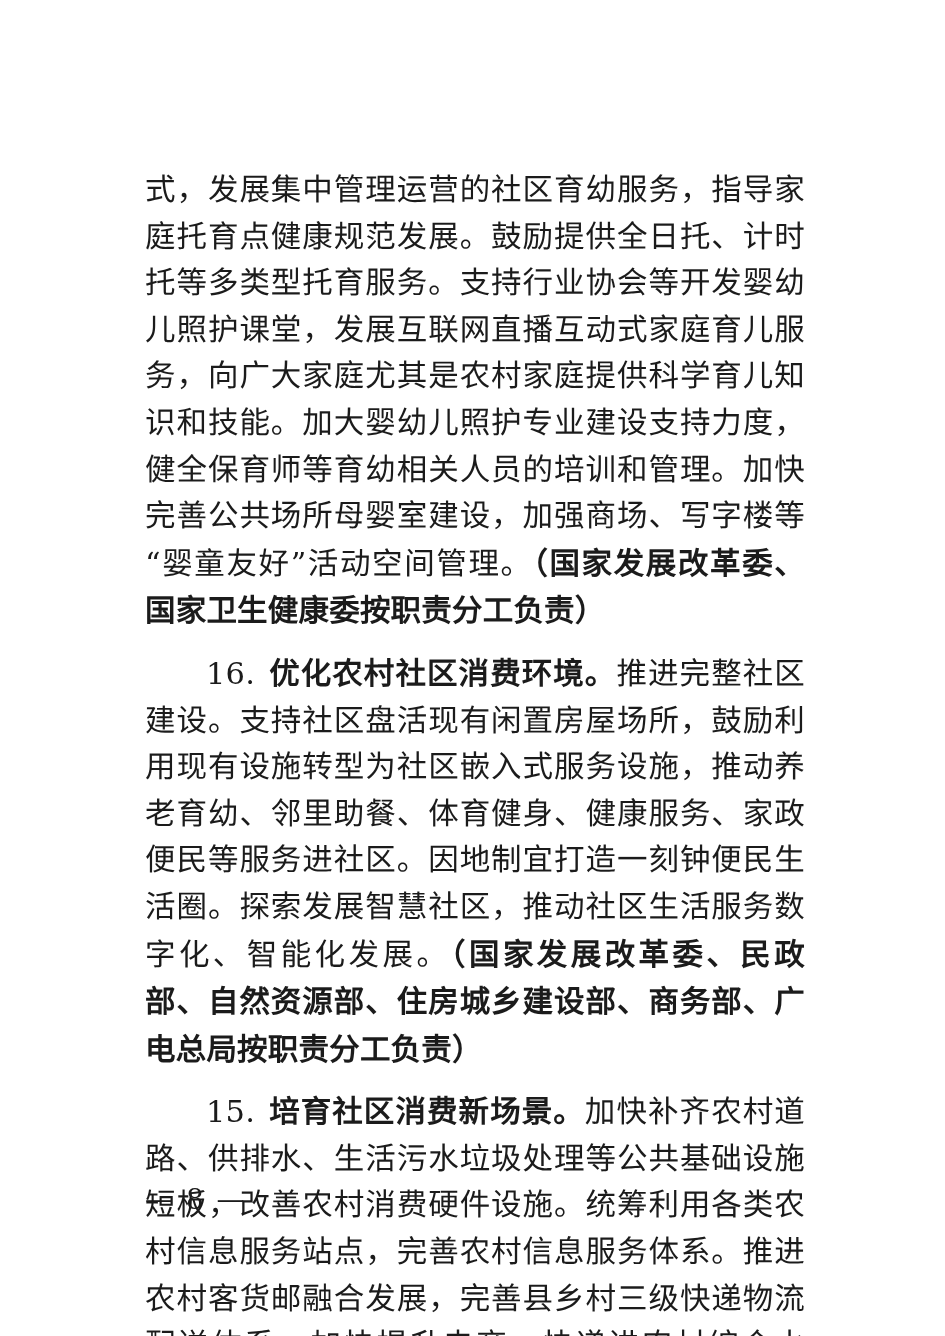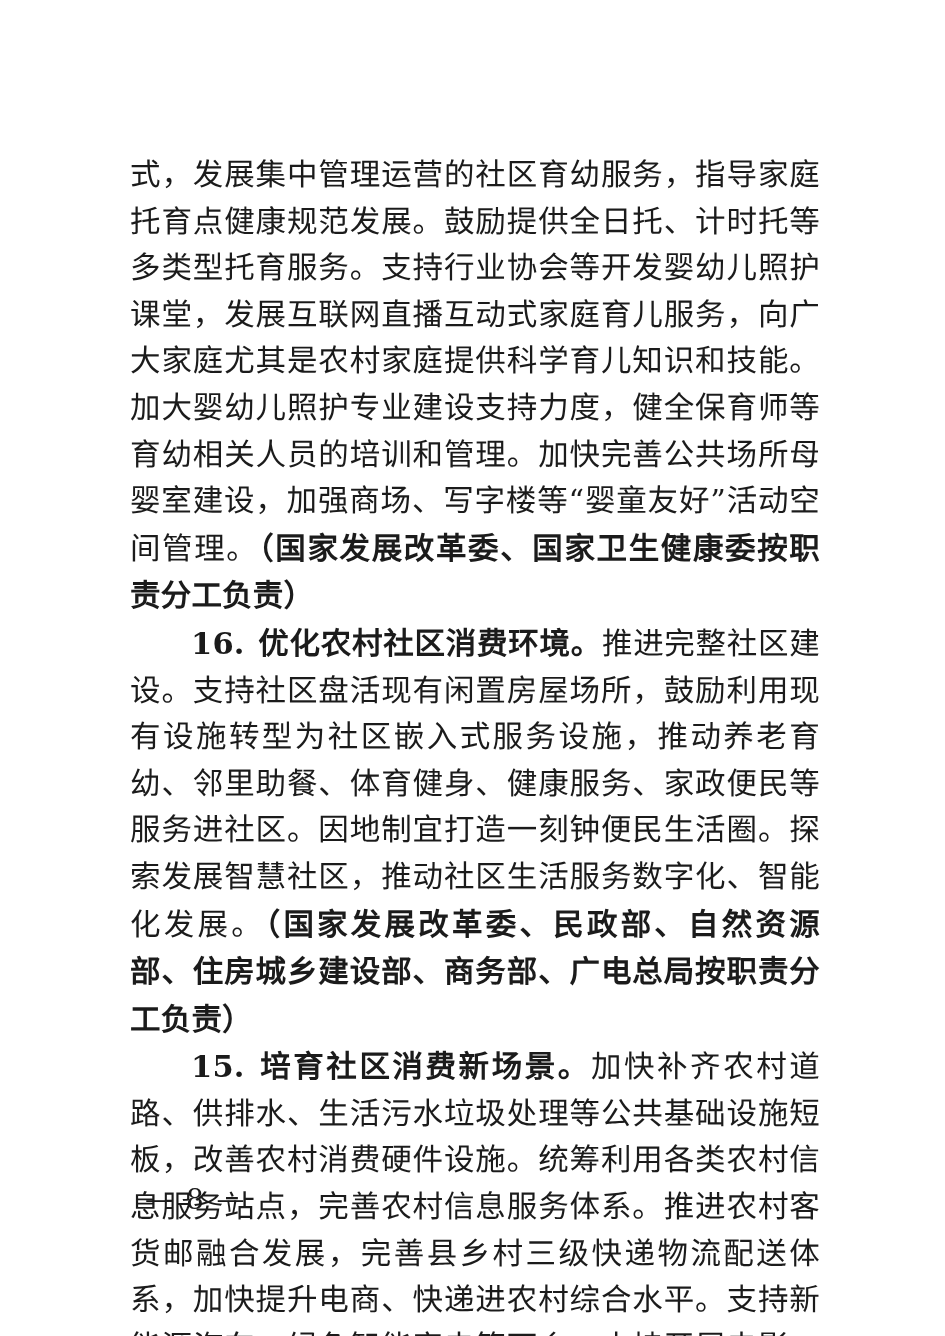--- a/index.html
+++ b/index.html
@@ -27,21 +27,21 @@
   }
 
   #text-column {
     position: absolute;
     left: 130px;
     top: 152px;
     width: 690px;
   }
 
   .para {
-    margin: 0;
+    margin: 15px;
     font-size: 30.5px;
     line-height: 46.6px;
     text-align: justify;
     text-align-last: left;
     text-justify: inter-character;
     letter-spacing: 0.2px;
     word-break: break-all;
     color: #1b1b1b;
   }
 
@@ -66,21 +66,21 @@
     white-space: nowrap;
   }
 
   
   .b {
     font-weight: 700;
     letter-spacing: 0.2px;
   }
 
   .num {
-    font-weight: 700;
+    font-weight: 400;
     font-family: "DejaVu Serif", "Liberation Serif", serif;
   }
 
   #page-number {
     position: absolute;
     left: 145px;
     top: 1183px;
     font-size: 28px;
     line-height: 34px;
     letter-spacing: 2px;

